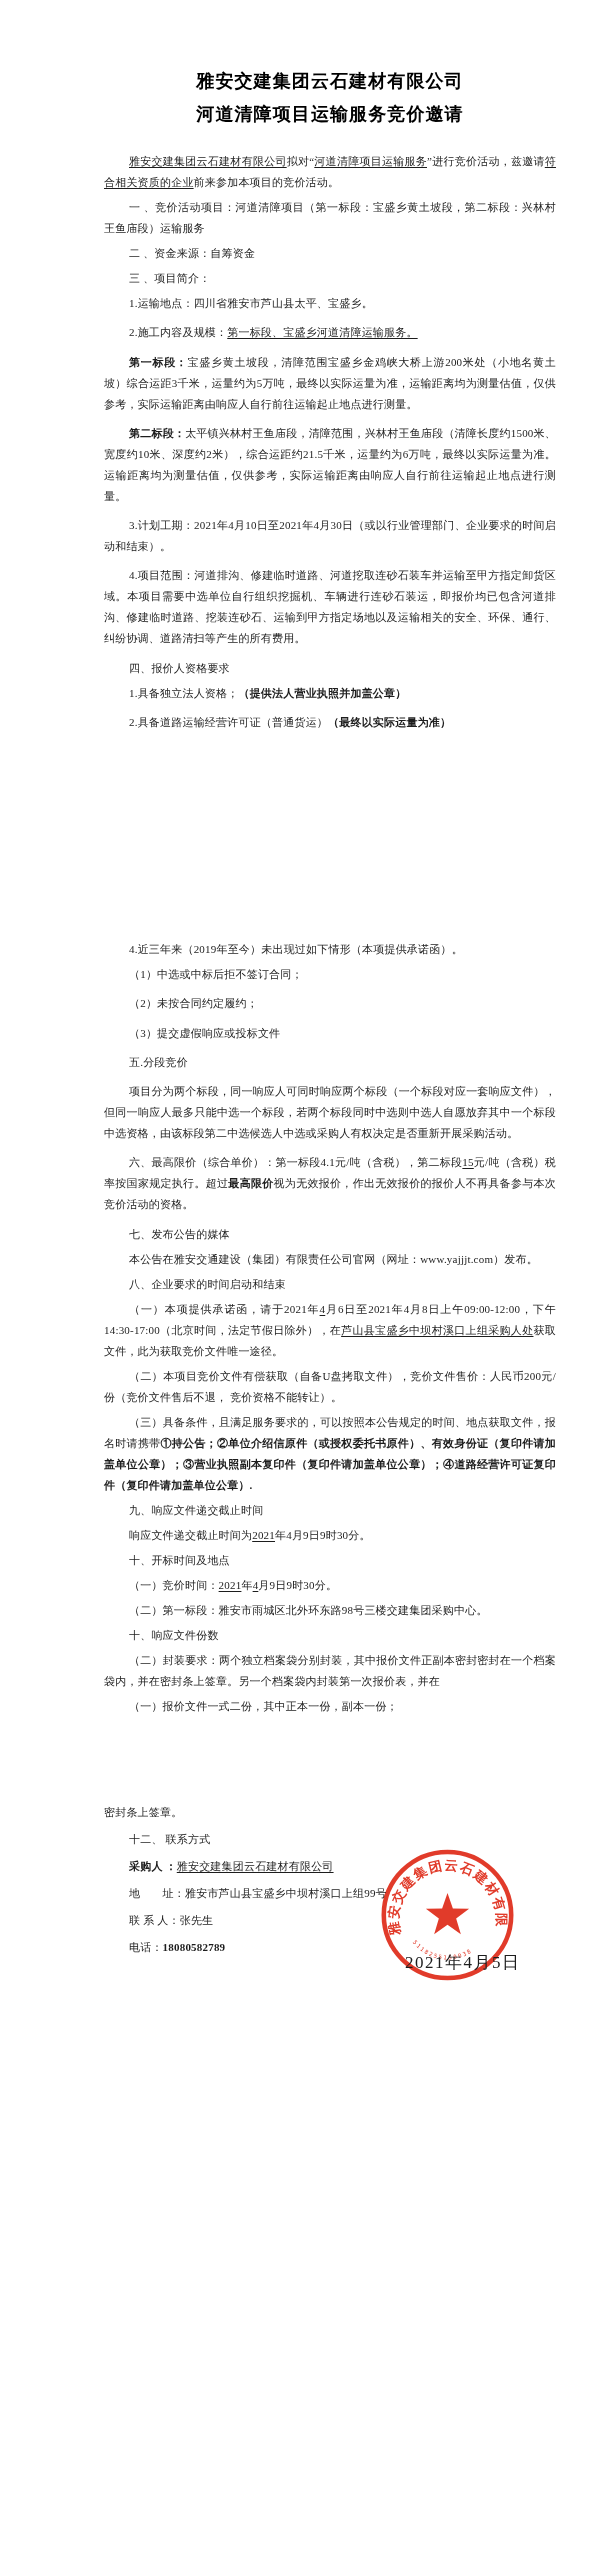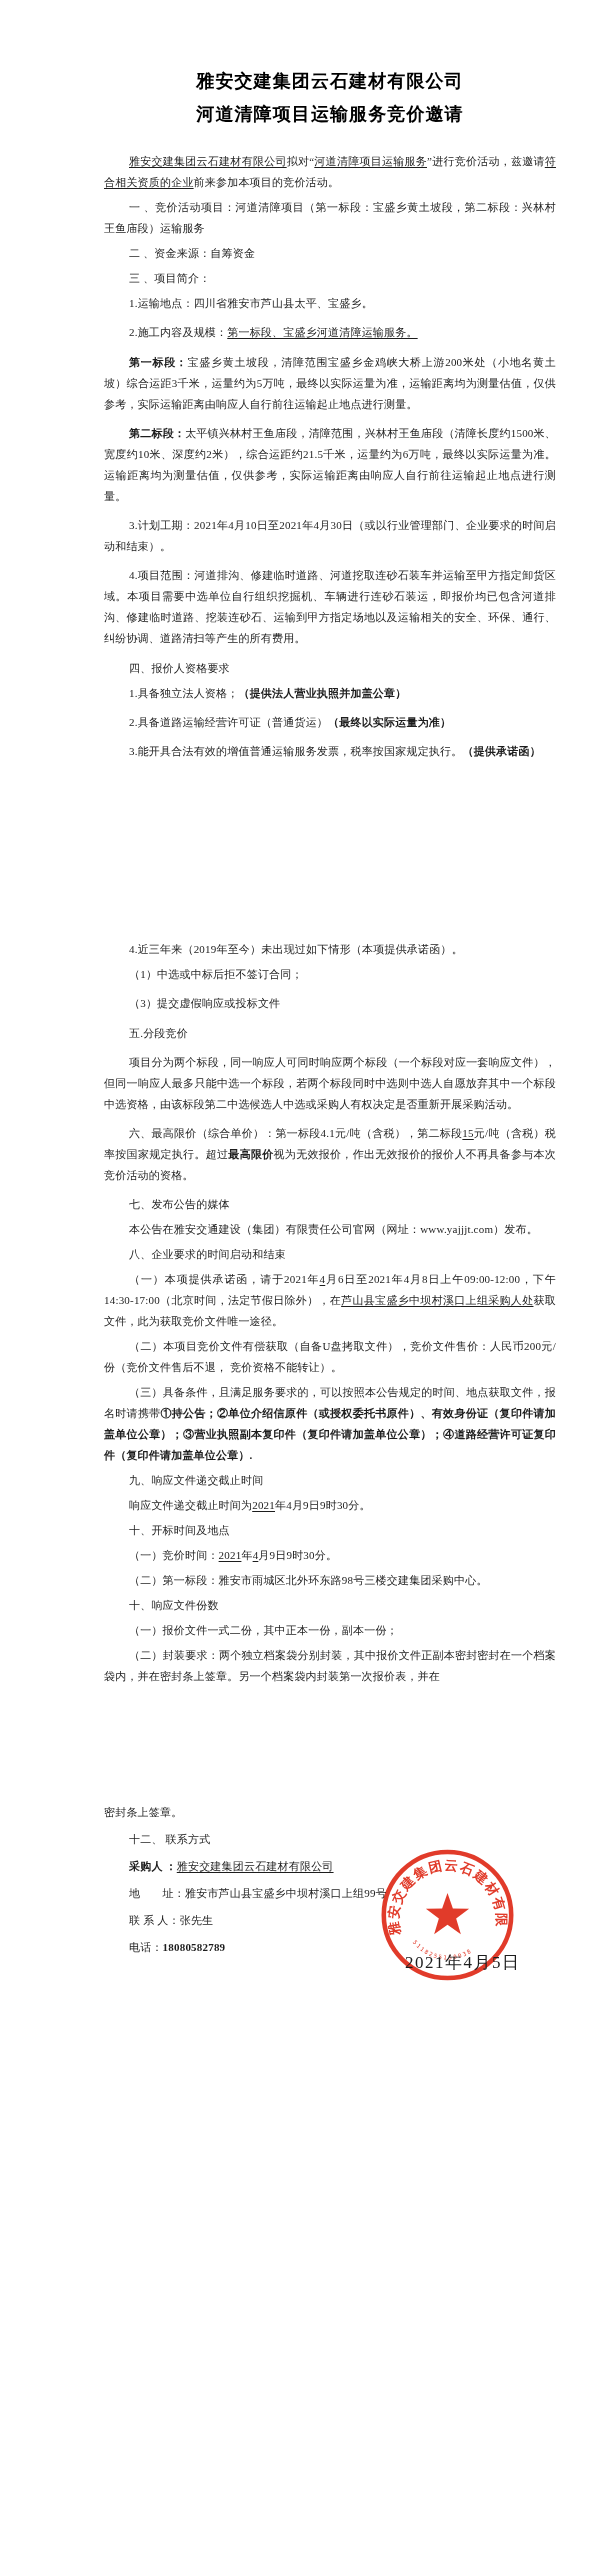--- a/index.html
+++ b/index.html
@@ -53,46 +53,46 @@
         <p class="para"><span>三 、项目简介：</span></p>
         <p class="para"><span>1.运输地点：四川省雅安市芦山县太平、宝盛乡。</span></p>
         <p class="para sp"><span>2.施工内容及规模：</span><span class="u">第一标段、宝盛乡河道清障运输服务。</span></p>
         <p class="para sp"><span class="b">第一标段：</span><span>宝盛乡黄土坡段，清障范围宝盛乡金鸡峡大桥上游200米处（小地名黄土坡）综合运距3千米，运量约为5万吨，最终以实际运量为准，运输距离均为测量估值，仅供参考，实际运输距离由响应人自行前往运输起止地点进行测量。</span></p>
         <p class="para sp"><span class="b">第二标段：</span><span>太平镇兴林村王鱼庙段，清障范围，兴林村王鱼庙段（清障长度约1500米、宽度约10米、深度约2米），综合运距约21.5千米，运量约为6万吨，最终以实际运量为准。运输距离均为测量估值，仅供参考，实际运输距离由响应人自行前往运输起止地点进行测量。</span></p>
         <p class="para sp"><span>3.计划工期：2021年4月10日至2021年4月30日（或以行业管理部门、企业要求的时间启动和结束）。</span></p>
         <p class="para sp"><span>4.项目范围：河道排沟、修建临时道路、河道挖取连砂石装车并运输至甲方指定卸货区域。本项目需要中选单位自行组织挖掘机、车辆进行连砂石装运，即报价均已包含河道排沟、修建临时道路、挖装连砂石、运输到甲方指定场地以及运输相关的安全、环保、通行、纠纷协调、道路清扫等产生的所有费用。</span></p>
         <p class="para sp"><span>四、报价人资格要求</span></p>
         <p class="para"><span>1.具备独立法人资格；</span><span class="b">（提供法人营业执照并加盖公章）</span></p>
         <p class="para sp"><span>2.具备道路运输经营许可证（普通货运）</span><span class="b">（最终以实际运量为准）</span></p>
-        <p class="para sp"><span>3.能开具合法有效的增值普通运输服务发票，税率按国家规定执行。</span><span class="b">（提供承诺函）</span></p>
       </div>
   </section>
 
   <section class="page page-2">
     <div>
         <p class="para"><span>4.近三年来（2019年至今）未出现过如下情形（本项提供承诺函）。</span></p>
         <p class="para"><span>（1）中选或中标后拒不签订合同；</span></p>
+        <p class="para sp"><span>（2）未按合同约定履约；</span></p>
         <p class="para sp"><span>（3）提交虚假响应或投标文件</span></p>
         <p class="para sp"><span>五.分段竞价</span></p>
         <p class="para sp"><span>项目分为两个标段，同一响应人可同时响应两个标段（一个标段对应一套响应文件），但同一响应人最多只能中选一个标段，若两个标段同时中选则中选人自愿放弃其中一个标段中选资格，由该标段第二中选候选人中选或采购人有权决定是否重新开展采购活动。</span></p>
         <p class="para sp"><span>六、最高限价（综合单价）：第一标段4.1元/吨（含税），第二标段</span><span class="u">15</span><span>元/吨（含税）税率按国家规定执行。超过</span><span class="b">最高限价</span><span>视为无效报价，作出无效报价的报价人不再具备参与本次竞价活动的资格。</span></p>
         <p class="para sp"><span>七、发布公告的媒体</span></p>
         <p class="para"><span>本公告在雅安交通建设（集团）有限责任公司官网（网址：www.yajjjt.com）发布。</span></p>
         <p class="para"><span>八、企业要求的时间启动和结束</span></p>
         <p class="para"><span>（一）本项提供承诺函，请于2021年</span><span class="u">4</span><span>月6日至2021年4月8日上午09:00-12:00，下午14:30-17:00（北京时间，法定节假日除外），在</span><span class="u">芦山县宝盛乡中坝村溪口上组采购人处</span><span>获取文件，此为获取竞价文件唯一途径。</span></p>
         <p class="para"><span>（二）本项目竞价文件有偿获取（自备U盘拷取文件），竞价文件售价：人民币200元/份（竞价文件售后不退， 竞价资格不能转让）。</span></p>
         <p class="para"><span>（三）具备条件，且满足服务要求的，可以按照本公告规定的时间、地点获取文件，报名时请携带</span><span class="b">①持公告；②单位介绍信原件（或授权委托书原件）、有效身份证（复印件请加盖单位公章）；③营业执照副本复印件（复印件请加盖单位公章）；④道路经营许可证复印件（复印件请加盖单位公章）.</span></p>
         <p class="para"><span>九、响应文件递交截止时间</span></p>
         <p class="para"><span>响应文件递交截止时间为</span><span class="u">2021</span><span>年4月9日9时30分。</span></p>
         <p class="para"><span>十、开标时间及地点</span></p>
         <p class="para"><span>（一）竞价时间：</span><span class="u">2021</span><span>年</span><span class="u">4</span><span>月9日9时30分。</span></p>
         <p class="para"><span>（二）第一标段：雅安市雨城区北外环东路98号三楼交建集团采购中心。</span></p>
         <p class="para"><span>十、响应文件份数</span></p>
+        <p class="para"><span>（二）封装要求：两个独立档案袋分别封装，其中报价文件正副本密封密封在一个档案袋内，并在密封条上签章。另一个档案袋内封装第一次报价表，并在</span></p>
         <p class="para"><span>（一）报价文件一式二份，其中正本一份，副本一份；</span></p>
-        <p class="para"><span>（二）封装要求：两个独立档案袋分别封装，其中报价文件正副本密封密封在一个档案袋内，并在密封条上签章。另一个档案袋内封装第一次报价表，并在</span></p>
       </div>
   </section>
 
   <section class="page page-3">
     <div>
         <p class="para noind"><span>密封条上签章。</span></p>
         <p class="para"><span>十二、 联系方式</span></p>
         <p class="para"><span class="b">采购人 ：</span><span class="u">雅安交建集团云石建材有限公司</span></p>
         <p class="para"><span>地　　址：雅安市芦山县宝盛乡中坝村溪口上组99号</span></p>
         <p class="para"><span>联 系 人：张先生</span></p>

